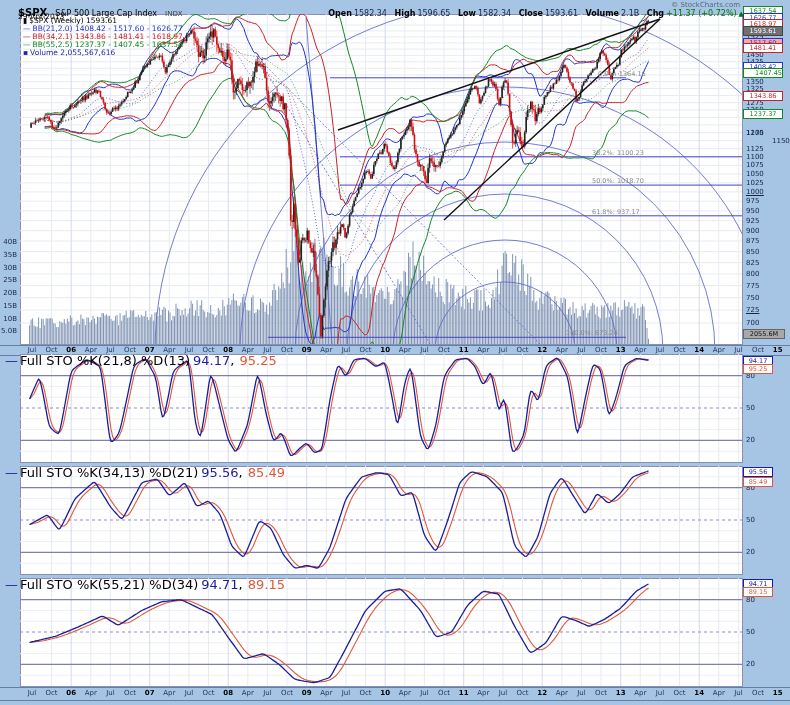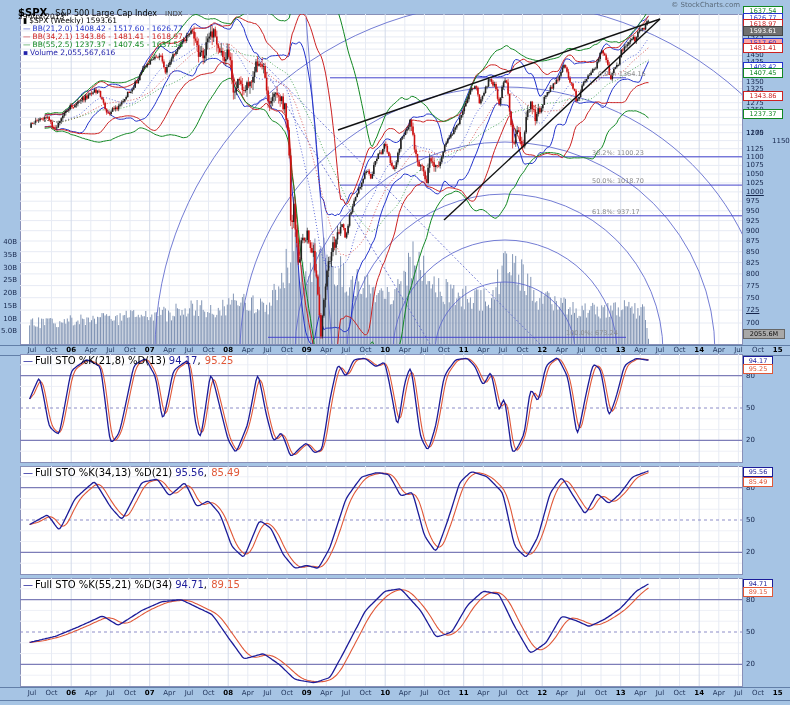--- a/index.html
+++ b/index.html
@@ -18,38 +18,46 @@
   .hdr1 .ex{font-size:7px;color:#444;margin-left:3px;}
   .hdrdate{position:absolute;left:18px;top:12px;font-size:7.5px;color:#000;z-index:6;}
   .copyright{position:absolute;right:50px;top:1px;font-size:7px;color:#5a6a7a;z-index:6;}
   .quote{position:absolute;right:46px;top:9px;font-size:8px;color:#16264c;z-index:6;white-space:nowrap;}
   .quote b{color:#000;margin-left:5px;margin-right:2px;}
   .quote .chg{color:#007700;}
   .quote .chg-arrow{color:#007700;margin-left:2px;font-size:7px;}
   #mlg{position:absolute;left:23px;top:17px;z-index:6;}
   .lgrow{font-size:7.5px;line-height:8px;white-space:nowrap;}
   .lgrow .mk{margin-right:2px;}
-  .pleg{position:absolute;left:23px;z-index:6;font-size:10px;line-height:8px;white-space:nowrap;color:#000;}
+  .pleg{position:absolute;left:5px;z-index:6;font-size:13px;line-height:8px;white-space:nowrap;color:#000;}
   .pleg .pmark{color:#1c1c99;margin-right:2px;}
   .pleg .pk{margin-left:3px;}
   .pleg .psep{margin-right:1px;}
   .vbox{position:absolute;z-index:7;font-size:6.5px;line-height:8px;height:8px;text-align:center;border:1px solid #888;background:#fff;overflow:hidden;white-space:nowrap;}
 </style>
 </head>
 <body>
 
 <div id="chart">
 
   <div class="hdr1">
     <span class="sym">$SPX</span>
     <span class="nm">S&amp;P 500 Large Cap Index</span>
     <span class="ex">INDX</span>
   </div>
   <div class="copyright">© StockCharts.com</div>
   <div class="hdrdate">29-Apr-2013</div>
+  <div class="quote">
+    <b>Open</b><span class="qv">1582.34</span>
+    <b>High</b><span class="qv">1596.65</span>
+    <b>Low</b><span class="qv">1582.34</span>
+    <b>Close</b><span class="qv">1593.61</span>
+    <b>Volume</b><span class="qv">2.1B</span>
+    <b>Chg</b><span class="chg">+11.37 (+0.72%)</span><span class="chg-arrow">▲</span>
+  </div>
 
   <div class="wp" id="mainplot"></div>
   <div class="date-strip" style="top:345px;"></div>
   <div class="wp stopanel" style="top:354px;"></div>
   <div class="wp stopanel" style="top:466px;"></div>
   <div class="wp stopanel" style="top:578px;"></div>
   <div class="date-strip" style="top:687px;height:12px;"></div>
 
   <div id="mlg">
     <div class="lgrow" style="color: rgb(0, 0, 0);"><span class="mk">▮</span><span>$SPX (Weekly) 1593.61</span></div>
@@ -478,17 +486,17 @@
     <span class="dtlab" style="left: 729.425px; top: 689px; width: 18px; text-align: center; z-index: 6;">Jul</span>
     <span class="dtlab" style="left: 749.05px; top: 689px; width: 18px; text-align: center; z-index: 6;">Oct</span>
     <span class="dtlab yr" style="left: 768.675px; top: 689px; width: 18px; text-align: center; z-index: 6;">15</span>
     <div class="vbox" style="left: 743px; top: 6.18914px; width: 38px; border-color: rgb(17, 136, 34); background: rgb(255, 255, 255); color: rgb(17, 136, 34);">1637.54</div>
     <div class="vbox" style="left: 743px; top: 12.6891px; width: 38px; border-color: rgb(34, 51, 204); background: rgb(255, 255, 255); color: rgb(34, 51, 204);">1626.77</div>
     <div class="vbox" style="left: 743px; top: 19.1891px; width: 38px; border-color: rgb(204, 34, 34); background: rgb(255, 255, 255); color: rgb(204, 34, 34);">1618.97</div>
     <div class="vbox" style="left: 743px; top: 25.6891px; width: 38px; border-color: rgb(68, 68, 68); background: rgb(112, 112, 112); color: rgb(255, 255, 255);">1593.61</div>
     <div class="vbox" style="left: 743px; top: 38px; width: 38px; border-color: rgb(34, 51, 204); background: #fca5a5; color: rgb(34, 51, 204);">1517.60</div>
     <div class="vbox" style="left: 743px; top: 43.0129px; width: 38px; border-color: rgb(204, 34, 34); background: rgb(255, 255, 255); color: rgb(204, 34, 34);">1481.41</div>
     <div class="vbox" style="left: 743px; top: 61.5812px; width: 38px; border-color: rgb(34, 51, 204); background: rgb(255, 255, 255); color: rgb(34, 51, 204);">1408.42</div>
-    <div class="vbox" style="left: 743px; top: 68.0812px; width: 38px; border-color: rgb(17, 136, 34); background: rgb(255, 255, 255); color: rgb(17, 136, 34);">1407.45</div>
+    <div class="vbox" style="left: 743px; top: 68.0812px; width: 38px; border-color: rgb(17, 136, 34); background: rgb(255, 255, 255); color: rgb(17, 136, 34); text-align: right;">1407.45</div>
     <div class="vbox" style="left: 743px; top: 78.8252px; width: 38px; border-color: rgb(204, 34, 34); background: rgb(255, 255, 255); color: rgb(204, 34, 34); margin-top: 12px;">1343.86</div>
     <div class="vbox" style="left: 743px; top: 109.165px; width: 38px; border-color: rgb(17, 136, 34); background: rgb(255, 255, 255); color: rgb(17, 136, 34);">1237.37</div>
     <div class="vbox" style="left: 743px; top: 329px; width: 40px; border-color: rgb(102, 102, 102); background: rgb(168, 168, 168); color: rgb(17, 17, 17);">2055.6M</div>
   </div>
 
 </body></html>

